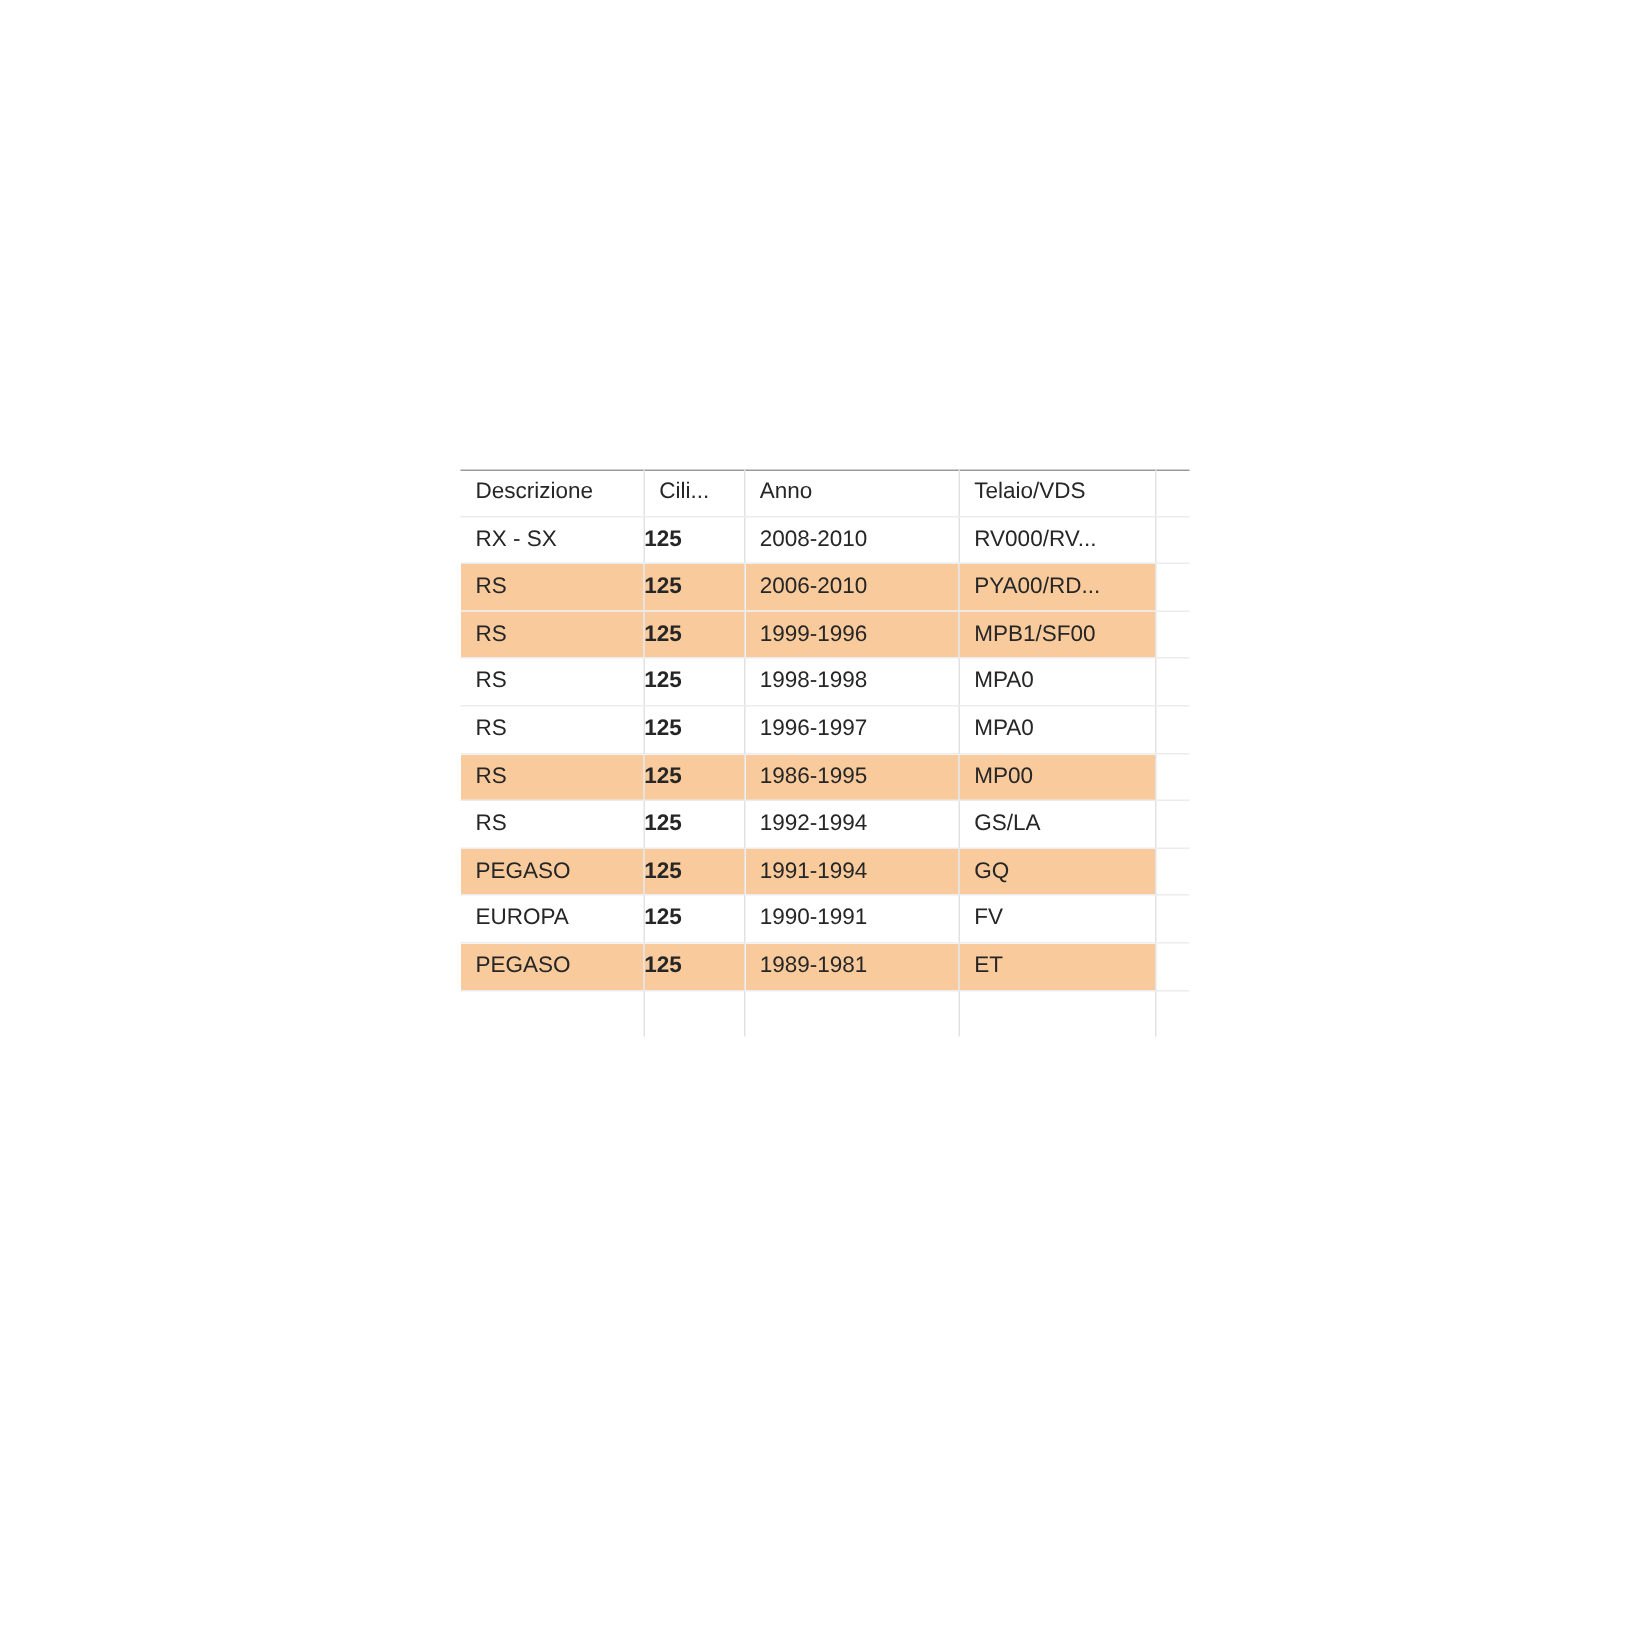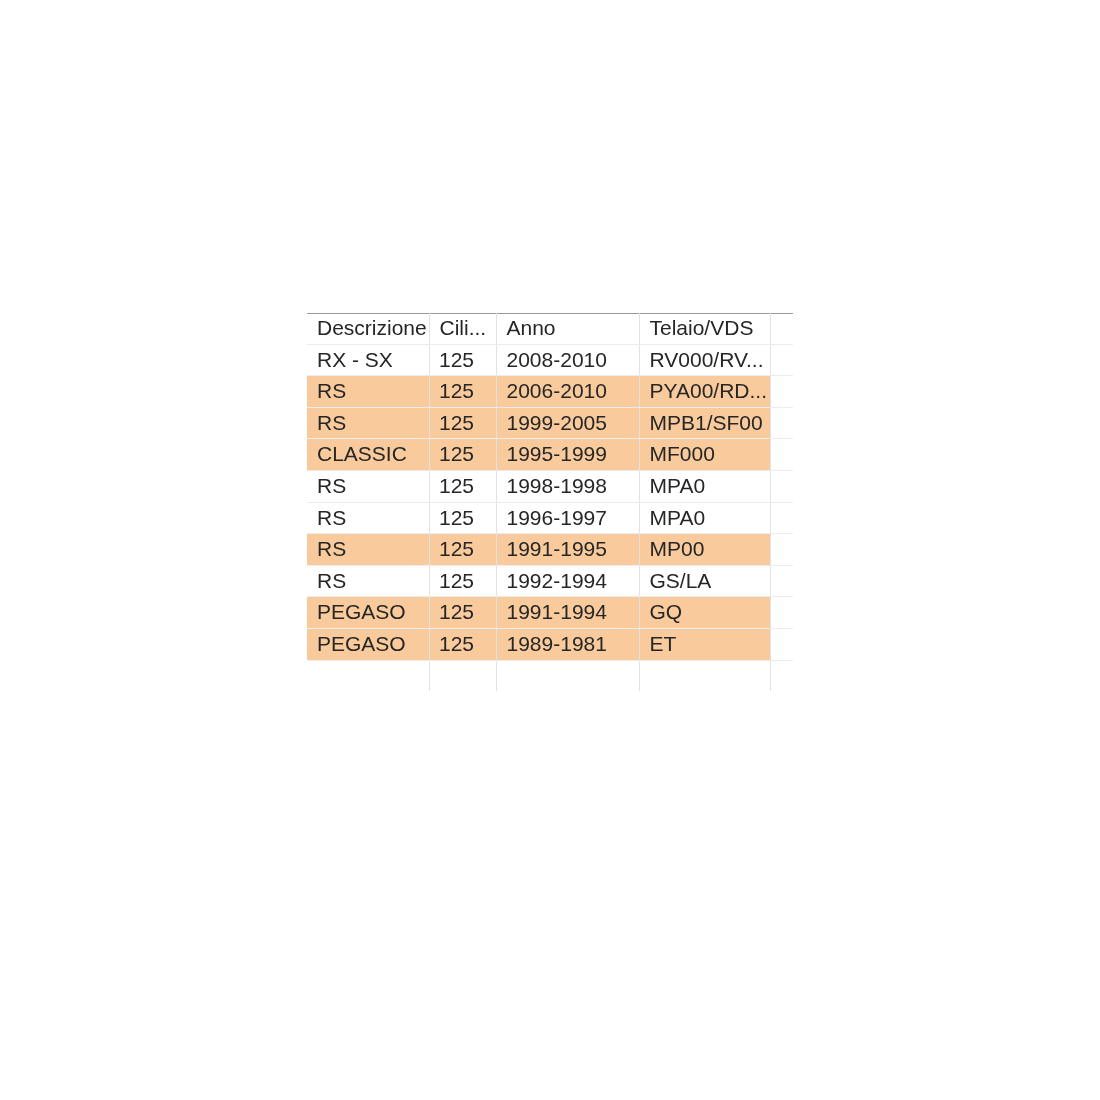--- a/index.html
+++ b/index.html
@@ -21,21 +21,21 @@
     position: absolute;
     left: 307px;
     top: 313px;
     width: 486px;
   }
 
   table.grid {
     border-collapse: collapse;
     table-layout: fixed;
     width: 486px;
-    font-size: 21px;
+    font-size: 15px;
     color: #262626;
   }
 
   table.grid col.c-desc   { width: 122px; }
   table.grid col.c-cil    { width: 67px;  }
   table.grid col.c-anno   { width: 143px; }
   table.grid col.c-telaio { width: 131px; }
   table.grid col.c-pad    { width: 23px;  }
 
   table.grid tr { height: 30.6px; }
@@ -54,22 +54,23 @@
     border-bottom: 1px solid #ececec;
     background-clip: padding-box;
   }
 
   
   table.grid th.col-desc,
   table.grid td.col-desc { border-left: none; }
 
   
   table.grid td.col-cil {
-    text-align: center;
+    text-align: left;
     padding: 0 12px 0 0;
+    font-weight: bold;
   }
   table.grid th.col-cil {
     text-align: left;
   }
 
   
   table.grid th.col-pad,
   table.grid td.col-pad {
     border-right: none;
     padding: 0;
@@ -138,64 +139,64 @@
         <tr class="hl">
           <td class="col-desc fill">RS</td>
           <td class="col-cil fill">125</td>
           <td class="col-anno fill">2006-2010</td>
           <td class="col-telaio fill">PYA00/RD...</td>
           <td class="col-pad"></td>
         </tr>
         <tr class="hl">
           <td class="col-desc fill">RS</td>
           <td class="col-cil fill">125</td>
-          <td class="col-anno fill">1999-2005</td>
+          <td class="col-anno fill">1999-1996</td>
           <td class="col-telaio fill">MPB1/SF00</td>
-          <td class="col-pad"></td>
-        </tr>
-        <tr class="hl">
-          <td class="col-desc fill">CLASSIC</td>
-          <td class="col-cil fill">125</td>
-          <td class="col-anno fill">1995-1999</td>
-          <td class="col-telaio fill">MF000</td>
           <td class="col-pad"></td>
         </tr>
         <tr>
           <td class="col-desc fill">RS</td>
           <td class="col-cil fill">125</td>
           <td class="col-anno fill">1998-1998</td>
           <td class="col-telaio fill">MPA0</td>
           <td class="col-pad"></td>
         </tr>
         <tr>
           <td class="col-desc fill">RS</td>
           <td class="col-cil fill">125</td>
           <td class="col-anno fill">1996-1997</td>
           <td class="col-telaio fill">MPA0</td>
           <td class="col-pad"></td>
         </tr>
         <tr class="hl">
           <td class="col-desc fill">RS</td>
           <td class="col-cil fill">125</td>
-          <td class="col-anno fill">1991-1995</td>
+          <td class="col-anno fill">1986-1995</td>
           <td class="col-telaio fill">MP00</td>
           <td class="col-pad"></td>
         </tr>
         <tr>
           <td class="col-desc fill">RS</td>
           <td class="col-cil fill">125</td>
           <td class="col-anno fill">1992-1994</td>
           <td class="col-telaio fill">GS/LA</td>
           <td class="col-pad"></td>
         </tr>
         <tr class="hl">
           <td class="col-desc fill">PEGASO</td>
           <td class="col-cil fill">125</td>
           <td class="col-anno fill">1991-1994</td>
           <td class="col-telaio fill">GQ</td>
+          <td class="col-pad"></td>
+        </tr>
+        <tr>
+          <td class="col-desc fill">EUROPA</td>
+          <td class="col-cil fill">125</td>
+          <td class="col-anno fill">1990-1991</td>
+          <td class="col-telaio fill">FV</td>
           <td class="col-pad"></td>
         </tr>
         <tr class="hl">
           <td class="col-desc fill">PEGASO</td>
           <td class="col-cil fill">125</td>
           <td class="col-anno fill">1989-1981</td>
           <td class="col-telaio fill">ET</td>
           <td class="col-pad"></td>
         </tr>
         <tr class="blank">

